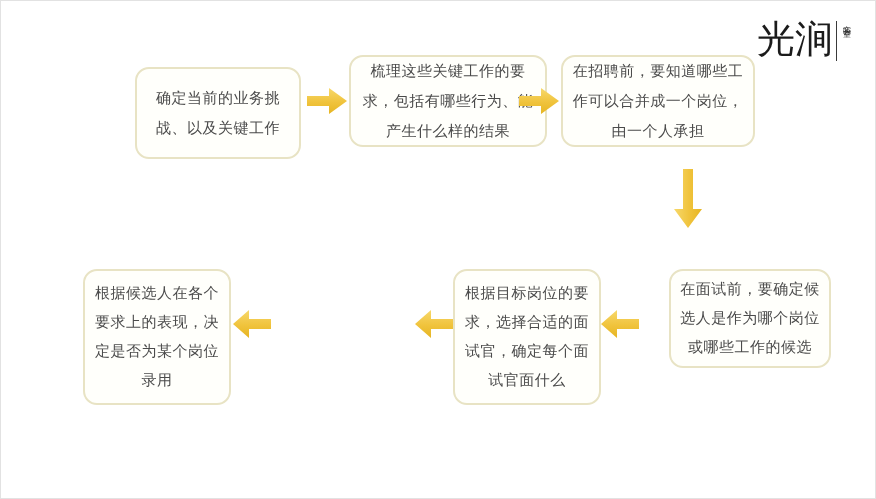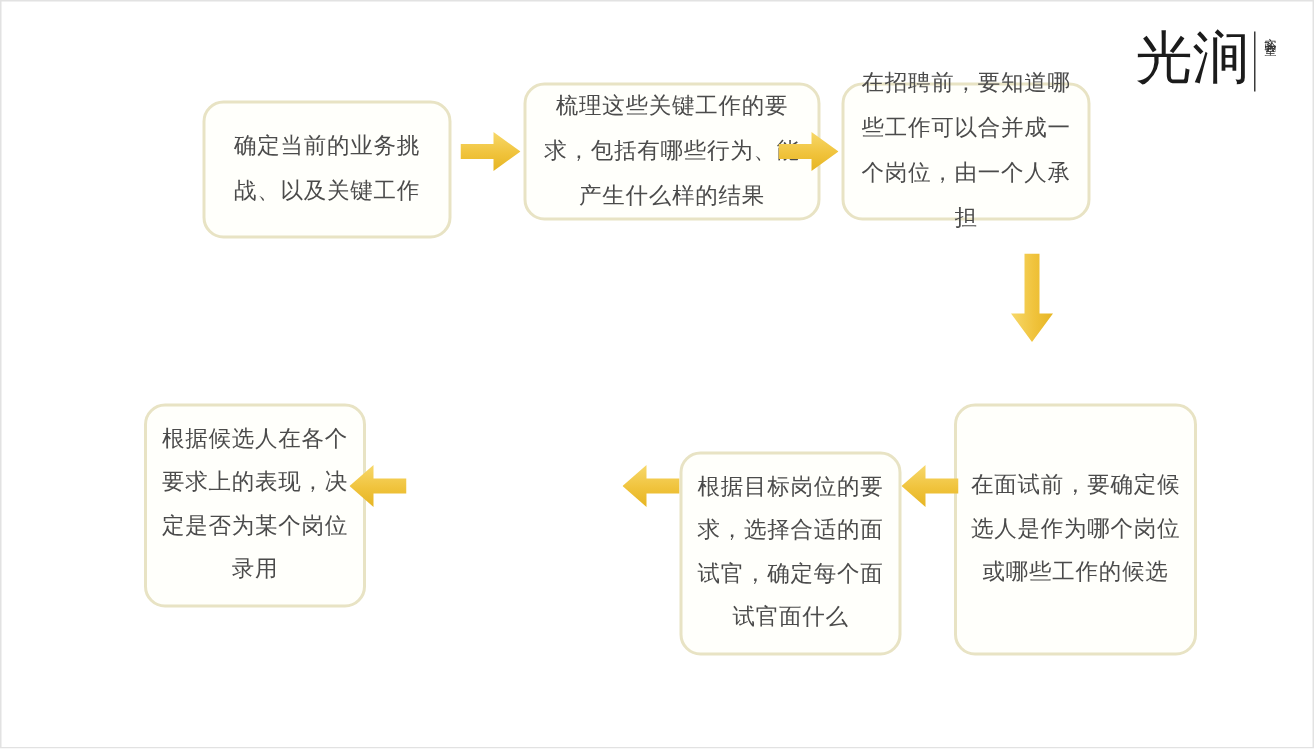--- a/index.html
+++ b/index.html
@@ -77,27 +77,27 @@
     letter-spacing: 0.5px;
     word-break: break-all;
   }
   .node.tall .node-text {
     line-height: 29px;
   }
 
   
   #node-1 { left: 134px; top: 66px;  width: 166px; height: 92px; }
   #node-2 { left: 348px; top: 54px;  width: 198px; height: 92px; }
-  #node-3 { left: 560px; top: 54px;  width: 166px; height: 92px; }
-
-  
-  #node-4 { left: 635px; top: 268px; width: 162px; height: 168px; }
-  #node-5 { left: 452px; top: 268px; width: 148px; height: 136px; margin-top: 32px; }
+  #node-3 { left: 560px; top: 54px;  width: 194px; height: 92px; }
+
+  
+  #node-4 { left: 668px; top: 268px; width: 162px; height: 99px; }
+  #node-5 { left: 452px; top: 268px; width: 148px; height: 136px; }
   #node-6 { left: 272px; top: 268px; width: 140px; height: 136px; }
-  #node-7 { left: 82px;  top: 268px; width: 148px; height: 136px; margin-left: 13px; }
+  #node-7 { left: 82px;  top: 268px; width: 148px; height: 136px; }
 
   
   .arrow {
     position: absolute;
   }
   .arrow svg { display: block; }
 
   #arrow-1 { left: 306px; top: 86px;  width: 40px; height: 28px; }
   #arrow-2 { left: 518px; top: 86px;  width: 40px; height: 28px; }
   #arrow-3 { left: 672px; top: 168px; width: 30px; height: 60px; }

